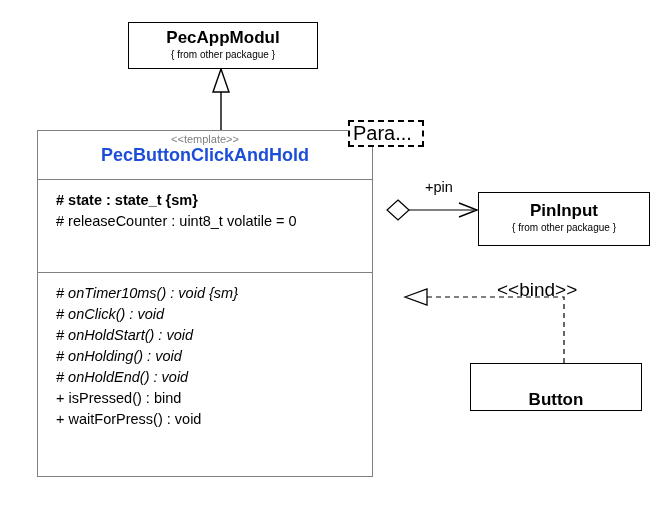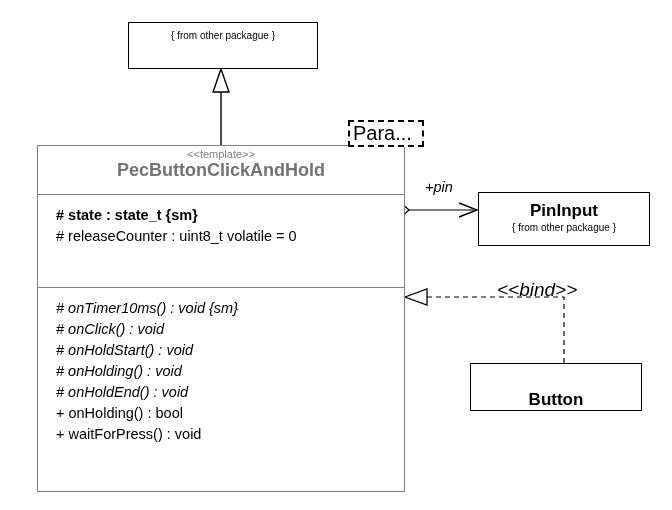--- a/index.html
+++ b/index.html
@@ -31,22 +31,22 @@
   .box-sub {
     font-size: 10px;
     color: #000000;
     text-align: center;
     line-height: 1.1;
     margin-top: 1px;
   }
   
   #main-class {
     left: 37px;
-    top: 145px;
-    width: 368px;
+    top: 130px;
+    width: 336px;
     height: 347px;
     border: 1px solid #808080;
   }
   .compartment {
     position: absolute;
     left: 0;
     width: 100%;
     box-sizing: border-box;
   }
   #main-header {
@@ -57,21 +57,21 @@
   }
   .stereotype {
     font-size: 11px;
     color: #808080;
     text-align: center;
     line-height: 1.05;
   }
   .main-name {
     font-size: 18px;
     font-weight: bold;
-    color: #737373;
+    color: #1d4ed8;
     text-align: center;
     line-height: 1.1;
   }
   #main-attrs {
     top: 49px;
     height: 93px;
     border-bottom: 1px solid #808080;
     padding: 10px 0 0 18px;
   }
   #main-ops {
@@ -128,21 +128,20 @@
     padding-left: 3px;
     white-space: nowrap;
     overflow: hidden;
   }
   
   .edge-label {
     position: absolute;
     font-size: 14.5px;
     color: #000000;
     white-space: nowrap;
-    font-style: italic;
   }
   #pin-label { left: 425px; top: 179px; }
   #bind-label { left: 497px; top: 279px; font-size: 19px; }
 
   
   #connectors {
     position: absolute;
     left: 0;
     top: 0;
     width: 672px;
@@ -169,20 +168,21 @@
       <polyline points="459,203 477,210 459,217" fill="none" stroke="#000000" stroke-width="1.4"></polyline>
     </g>
 
     <g>
       <polyline points="564,363 564,297 426,297" fill="none" stroke="#000000" stroke-width="1.2" stroke-dasharray="5,4"></polyline>
       <polygon points="405,297 427,289 427,305" fill="#ffffff" stroke="#000000" stroke-width="1.3"></polygon>
     </g>
   </svg>
 
   <div class="uml-box" id="pecappmodul">
+    <div class="box-title">PecAppModul</div>
     <div class="box-sub">{ from other packague }</div>
   </div>
 
   <div class="uml-box" id="main-class">
 
     <div class="compartment" id="main-header">
       <div class="stereotype">&lt;&lt;template&gt;&gt;</div>
       <div class="main-name">PecButtonClickAndHold</div>
     </div>
 
@@ -190,21 +190,21 @@
       <div class="member bold"># state : state_t {sm}</div>
       <div class="member"># releaseCounter : uint8_t volatile = 0</div>
     </div>
 
     <div class="compartment" id="main-ops">
       <div class="member italic"># onTimer10ms() : void {sm}</div>
       <div class="member italic"># onClick() : void</div>
       <div class="member italic"># onHoldStart() : void</div>
       <div class="member italic"># onHolding() : void</div>
       <div class="member italic"># onHoldEnd() : void</div>
-      <div class="member">+ onHolding() : bool</div>
+      <div class="member">+ isPressed() : bind</div>
       <div class="member">+ waitForPress() : void</div>
     </div>
   </div>
 
   <div id="param-box">Para...</div>
 
   <div class="uml-box" id="pininput">
     <div class="box-title">PinInput</div>
     <div class="box-sub">{ from other packague }</div>
   </div>

